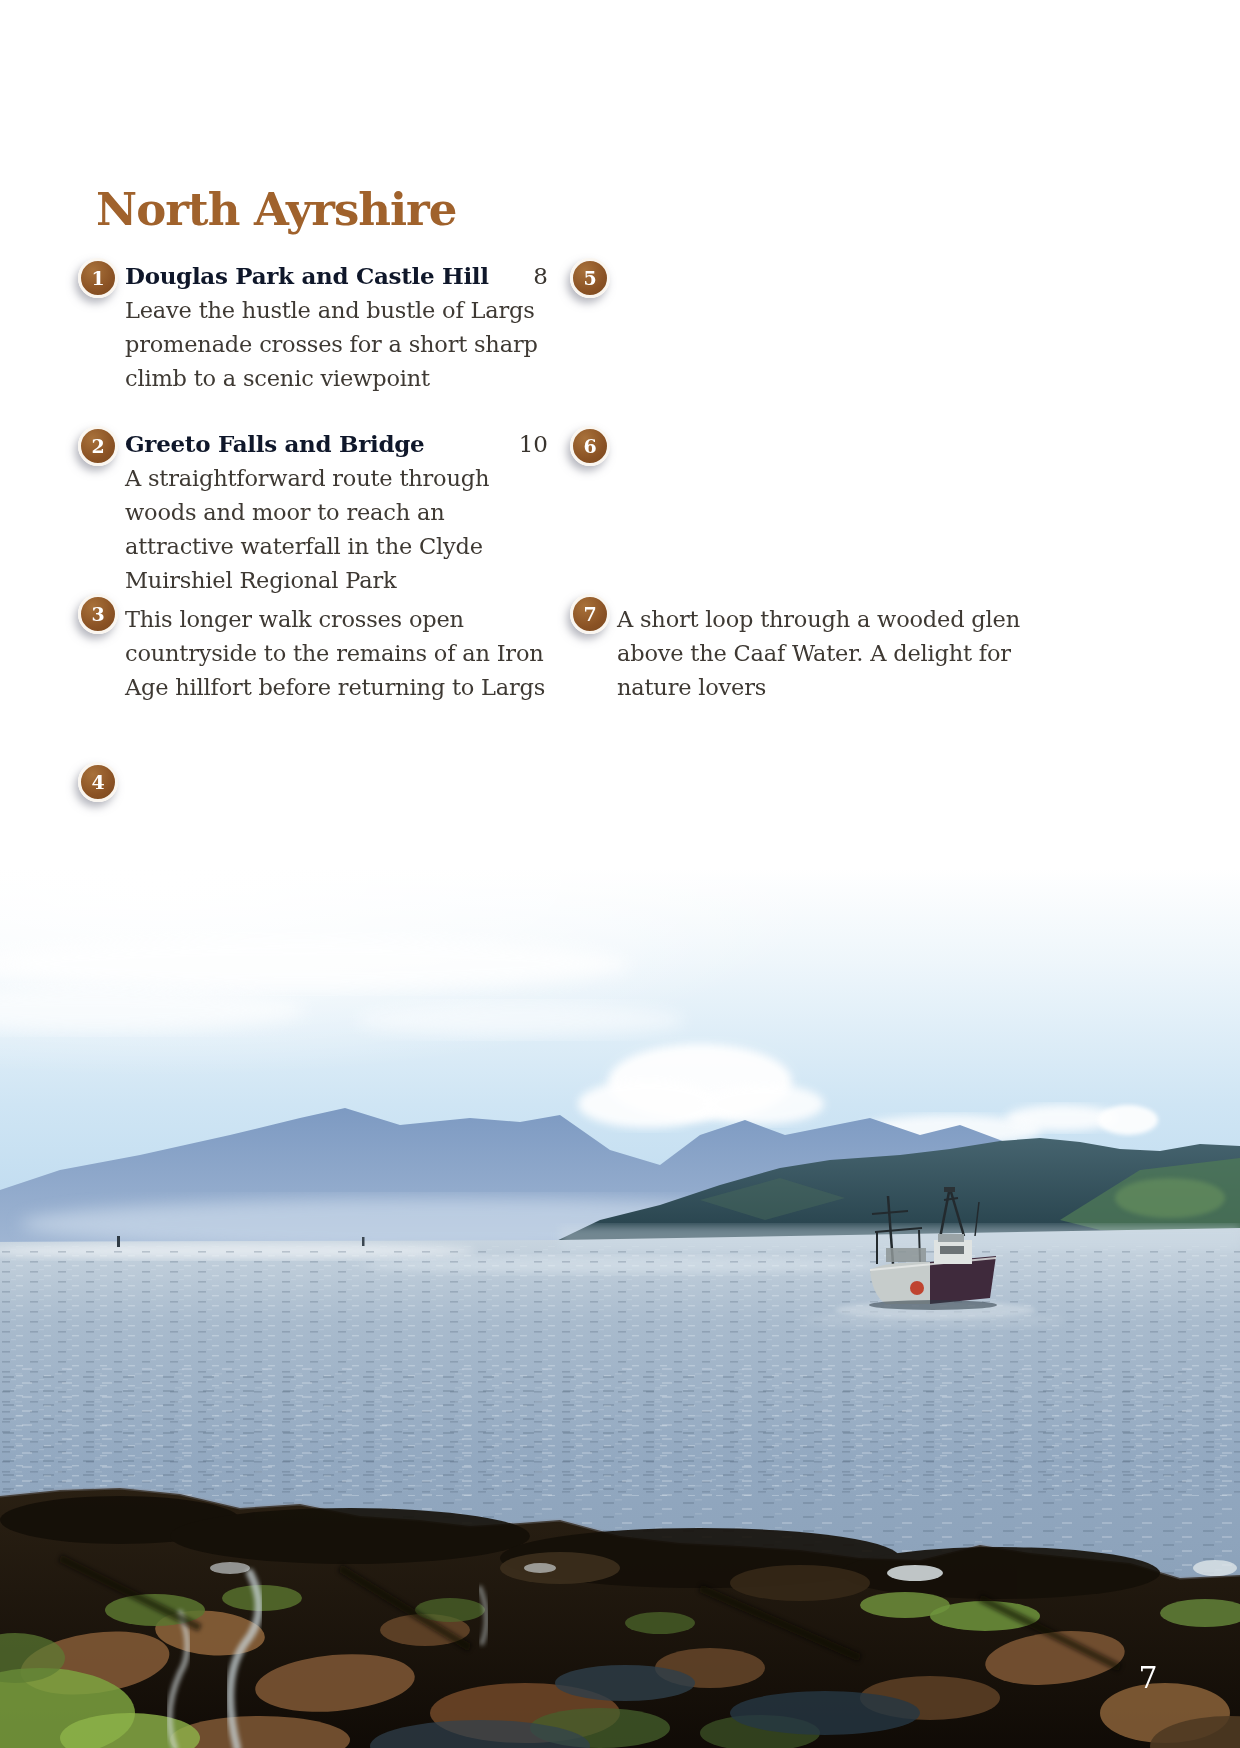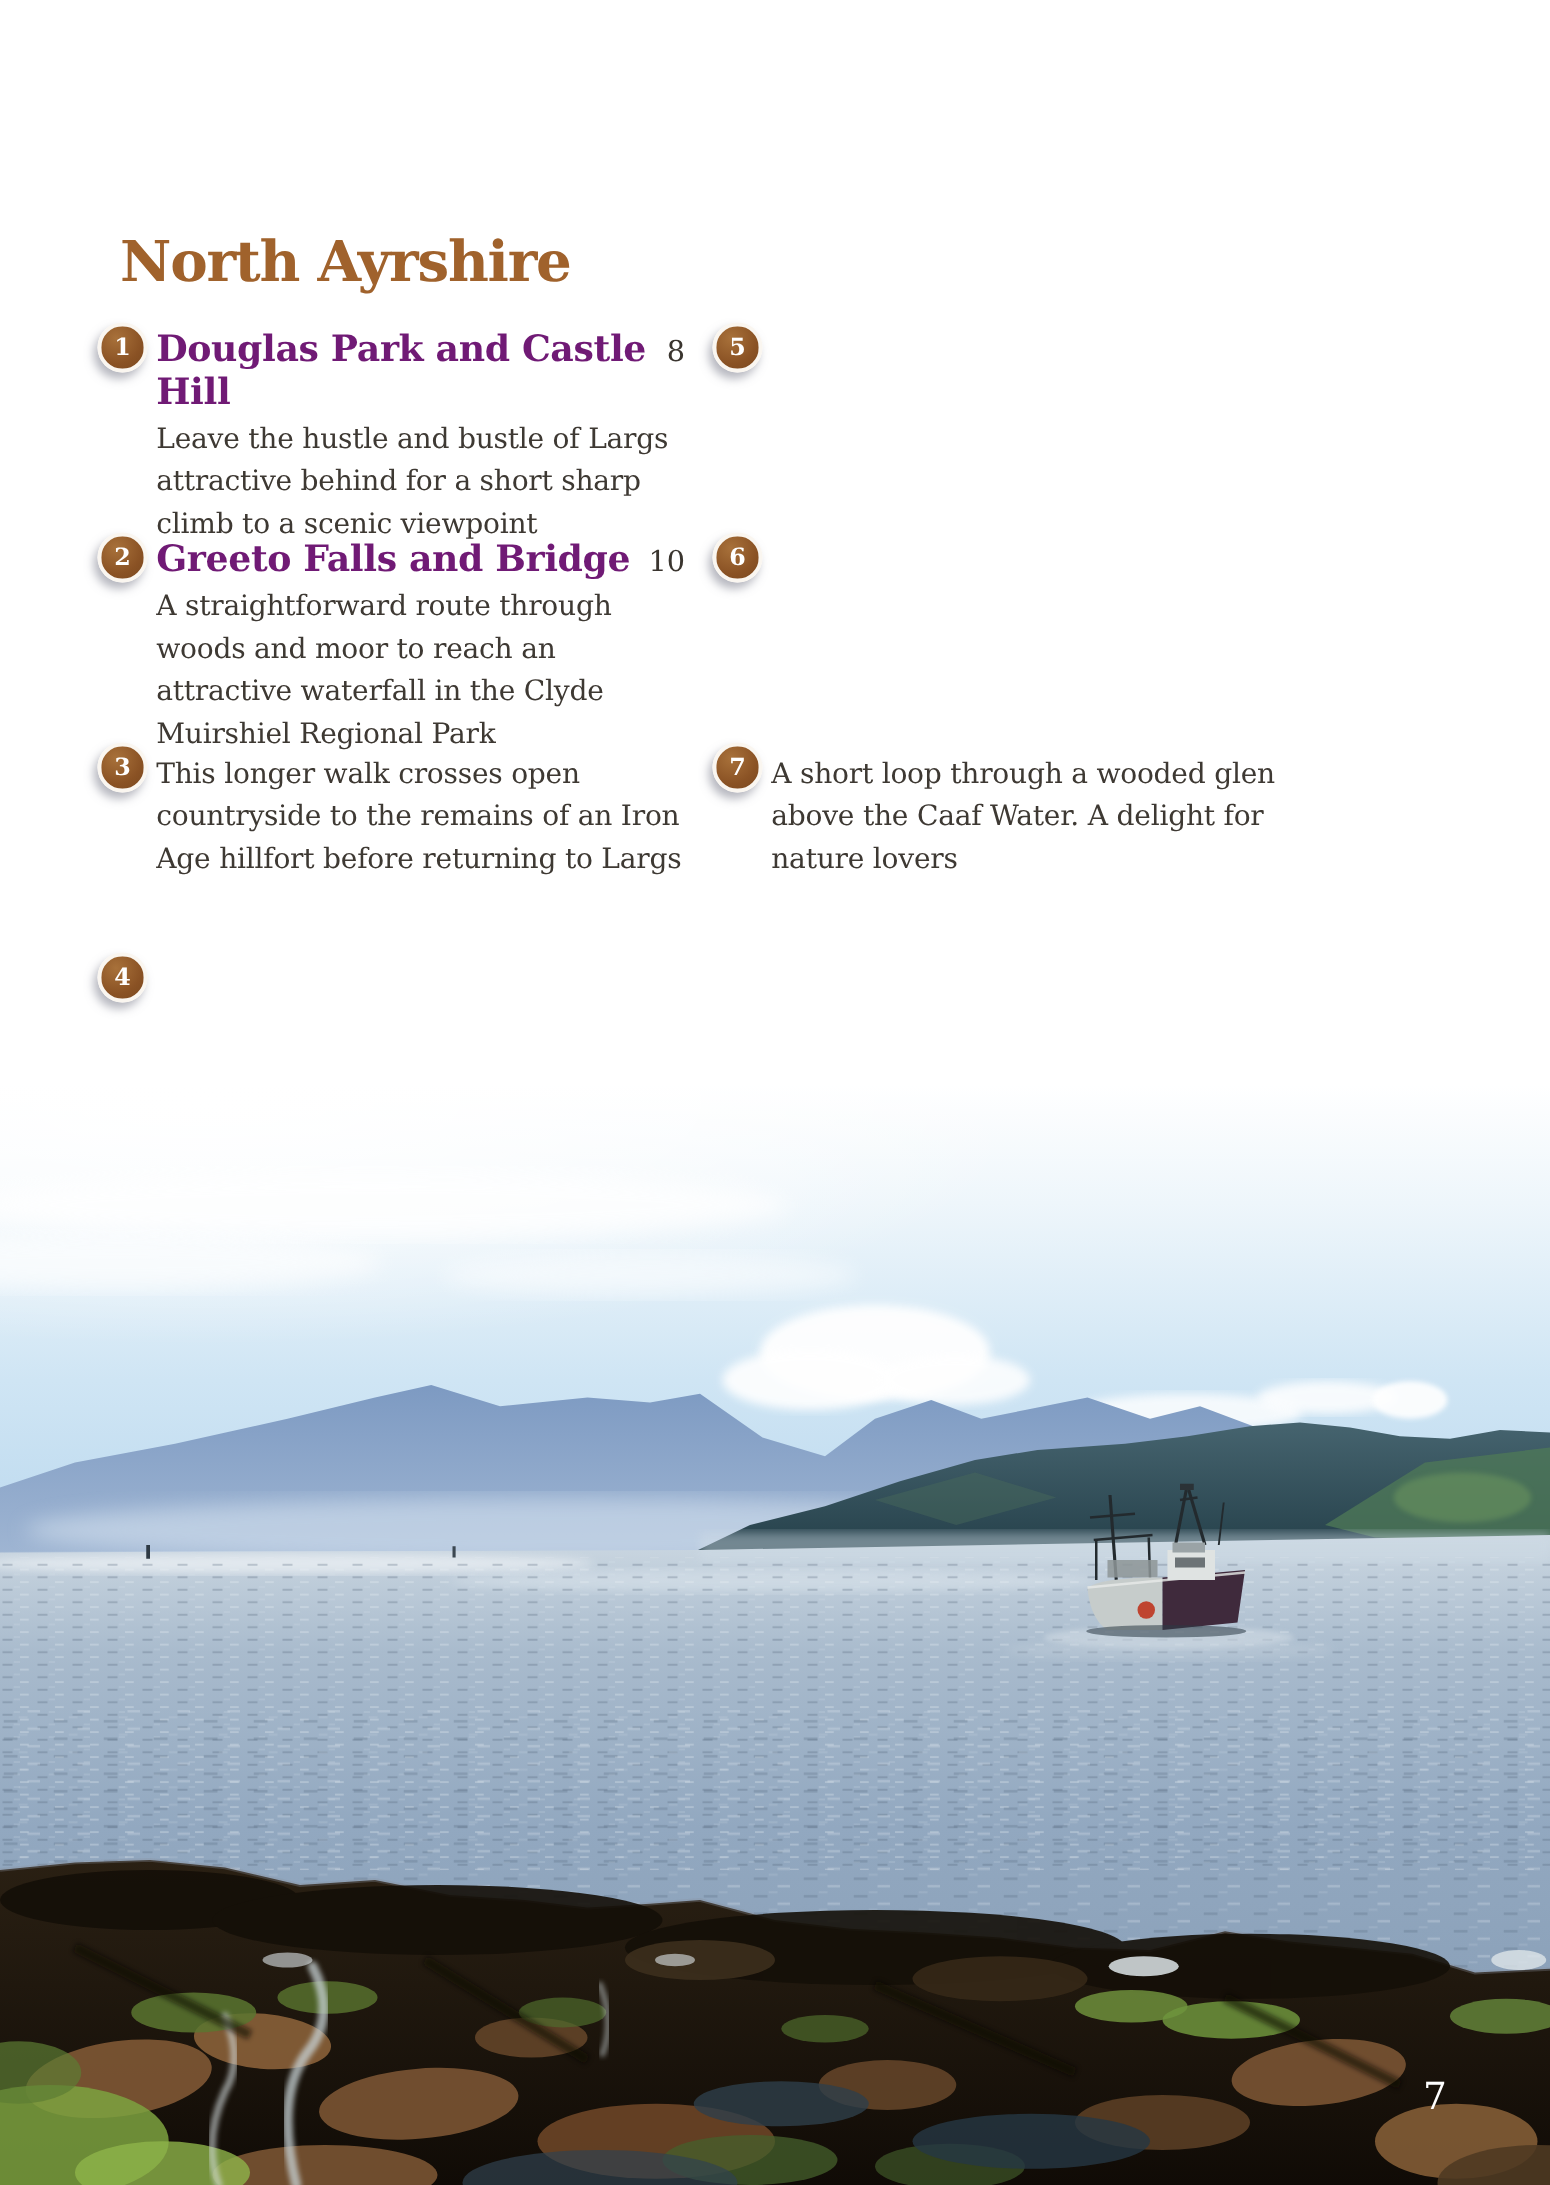--- a/index.html
+++ b/index.html
@@ -20,21 +20,21 @@
   .badge{
     flex:0 0 auto;width:34px;height:34px;border-radius:50%;
     background:radial-gradient(circle at 35% 28%, #a8713a 0%, #8a5224 62%, #7a481f 100%);
     border:3px solid #faf6f0;
     box-shadow:-3px 5px 8px rgba(110,112,128,.5);
     color:#ffffff;font-weight:bold;font-size:19px;line-height:34px;text-align:center;
     margin-top:-4px;
   }
   .entry-body{flex:1;min-width:0;}
   .entry-head{display:flex;align-items:baseline;}
-  .entry-title{flex:1;font-weight:bold;font-size:29px;letter-spacing:-0.3px;color:#701a75;}
+  .entry-title{flex:1;font-weight:bold;font-size:23px;letter-spacing:-0.3px;color:#0f172a;}
   .entry-page{font-size:23px;color:#3a352f;padding-left:8px;}
   .entry-desc{margin:4px 0 0 0;font-size:22.5px;line-height:34px;color:#3e3933;letter-spacing:-0.2px;}
   .photo{position:absolute;left:0;top:868px;width:1240px;height:880px;z-index:1;}
   .photo svg{display:block;width:100%;height:100%;}
   .folio{
     position:absolute;left:1124px;top:1660px;width:48px;text-align:center;
     font-size:30px;color:#ffffff;z-index:4;
   }
 </style>
 </head>
@@ -47,21 +47,21 @@
   <div class="toc">
     <div class="toc-col">
 
       <div class="entry">
         <div class="badge">1</div>
         <div class="entry-body">
           <div class="entry-head">
             <span class="entry-title">Douglas Park and Castle Hill</span>
             <span class="entry-page">8</span>
           </div>
-          <p class="entry-desc">Leave the hustle and bustle of Largs attractive behind for a short sharp climb to a scenic viewpoint</p>
+          <p class="entry-desc">Leave the hustle and bustle of Largs promenade crosses for a short sharp climb to a scenic viewpoint</p>
         </div>
       </div>
 
       <div class="entry">
         <div class="badge">2</div>
         <div class="entry-body">
           <div class="entry-head">
             <span class="entry-title">Greeto Falls and Bridge</span>
             <span class="entry-page">10</span>
           </div>

